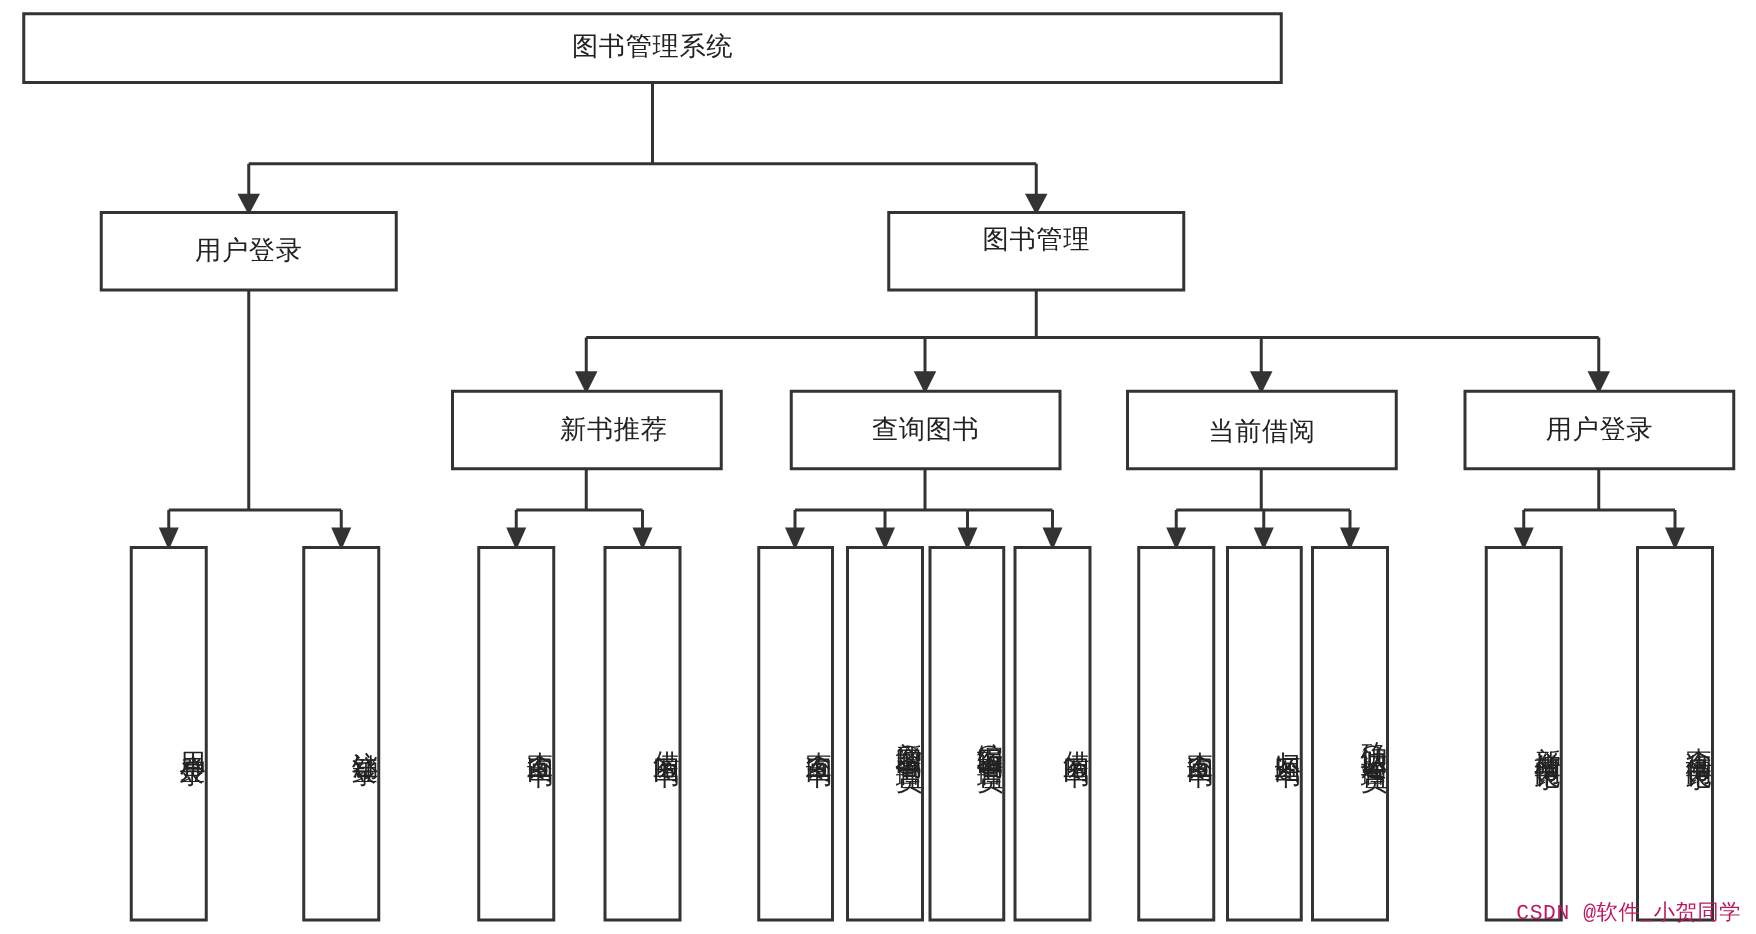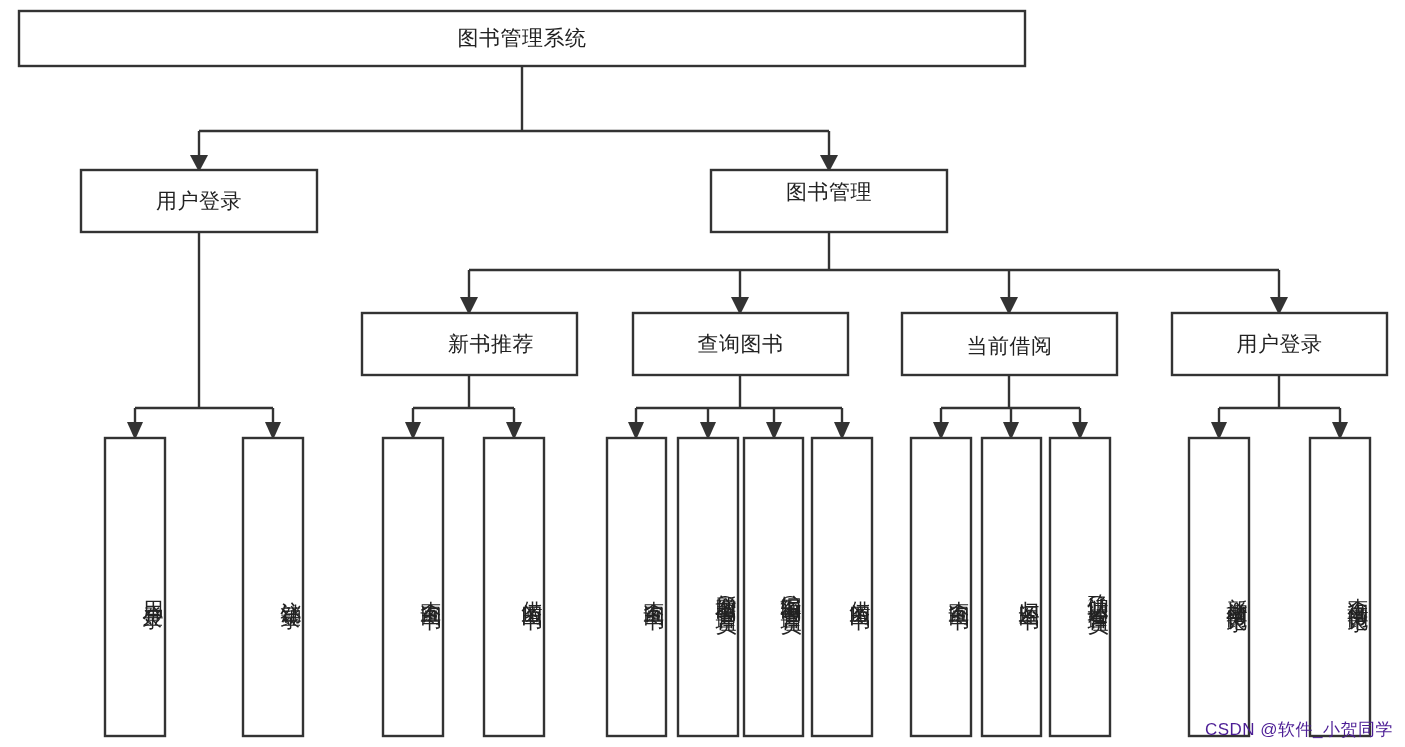--- a/index.html
+++ b/index.html
@@ -63,22 +63,22 @@
     align-items: flex-start;
     justify-content: center;
     padding-top: 6px;
     box-sizing: border-box;
   }
   #watermark {
     position: absolute;
     right: 12px;
     bottom: 6px;
     font-size: 17px;
-    color: #4c1d95;
-    font-family: Liberation Sans, sans-serif;
+    color: #be185d;
+    font-family: Liberation Mono, monospace;
     white-space: nowrap;
     letter-spacing: 0.5px;
   }
 </style>
 </head>
 <body>
 
 <div id="diagram-root">
 
   <svg id="tree-svg" viewBox="0 0 1405 747">

